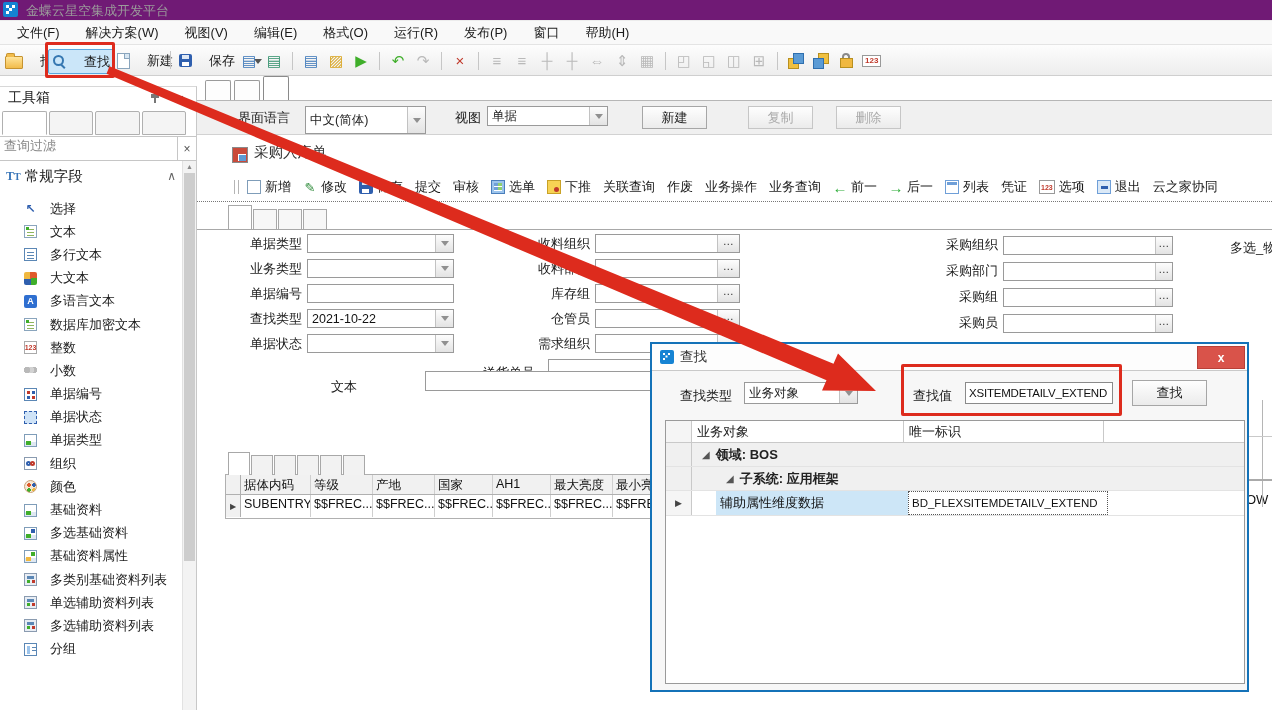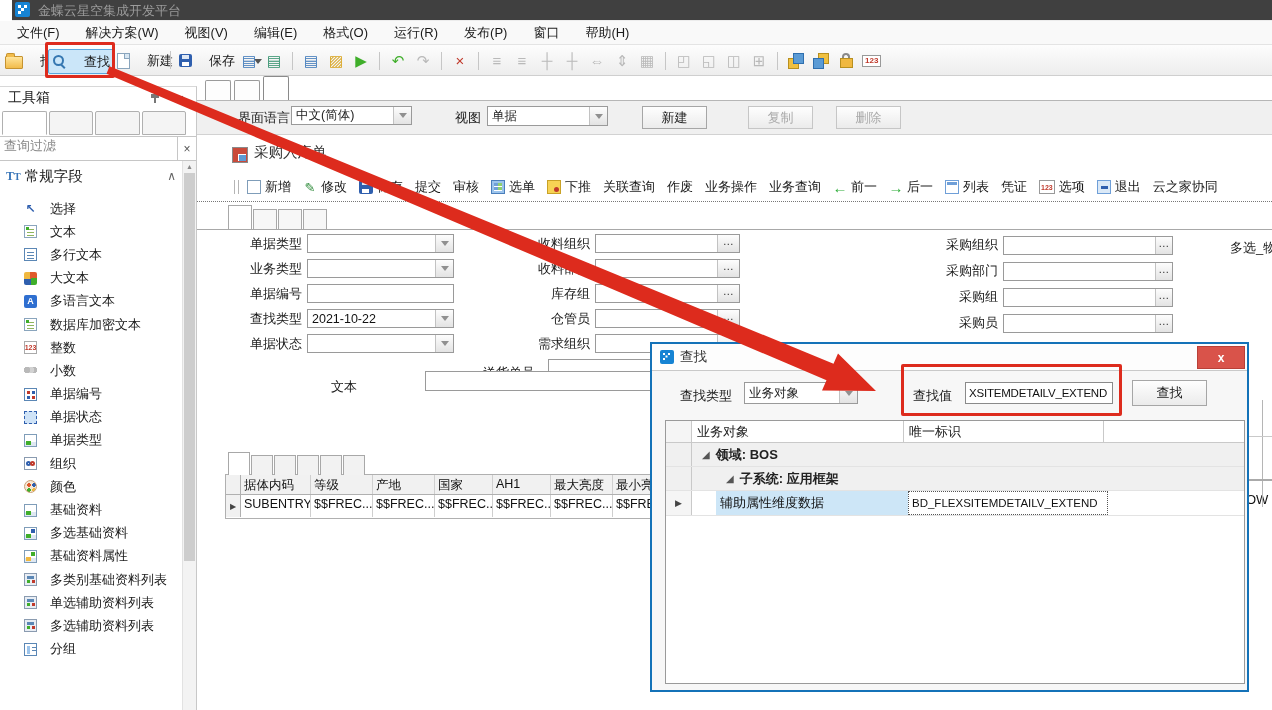--- a/index.html
+++ b/index.html
@@ -1,21 +1,21 @@
 <!DOCTYPE html>
 <html><head>
 <meta charset="utf-8">
 <style>
   html,body{margin:0;padding:0}
   body{width:1272px;height:710px;position:relative;overflow:hidden;background:#fff;
        font-family:"Liberation Sans","DejaVu Sans",sans-serif;font-size:13px;color:#222}
   .abs{position:absolute}
 
   
-  .titlebar{position:absolute;left:12px;top:0;right:0;height:20px;background:#404040;border-bottom:1px solid #ececec}
+  .titlebar{position:absolute;left:0;top:0;right:0;height:20px;background:#701a75;border-bottom:1px solid #ececec}
   .app-icon{position:absolute;left:3px;top:2px;width:15px;height:15px;background:#1583d3;border-radius:2px}
   .app-icon::after{content:"";position:absolute;left:3px;top:3px;width:3px;height:3px;background:#fff;
        box-shadow:6px 0 0 #fff,0 6px 0 #fff,3px 3px 0 #fff}
   .title-text{position:absolute;left:26px;top:2px;font-size:13px;color:#9b9b9b}
 
   
   .menubar{position:absolute;left:0;top:21px;right:0;height:23px;background:#f9f9f9;border-bottom:1px solid #e4e4e4;
        display:flex;align-items:center;padding-left:4px}
   .menu-item{padding:2px 13px;color:#1a1a1a;font-size:13px}
 
@@ -345,21 +345,21 @@
 </div>
 
 <div class="tabstrip">
   <span class="doc-tab"></span>
     <span class="doc-tab"></span>
     <span class="doc-tab active"></span>
 </div>
 
 <div class="configrow"></div>
 <span class="cfg-label abs" style="left:238px;top:109px">界面语言</span>
-<div class="sel" style="left:291px;top:106px;width:121px;height:19px">
+<div class="sel" style="left:305px;top:106px;width:121px;height:28px">
   <span>中文(简体)</span>
   <span class="arrowbox">
       <i class="tri"></i>
     </span>
 </div>
 <span class="cfg-label abs" style="left:455px;top:109px">视图</span>
 <div class="sel" style="left:487px;top:106px;width:121px;height:20px">
   <span>单据</span>
   <span class="arrowbox">
       <i class="tri"></i>

